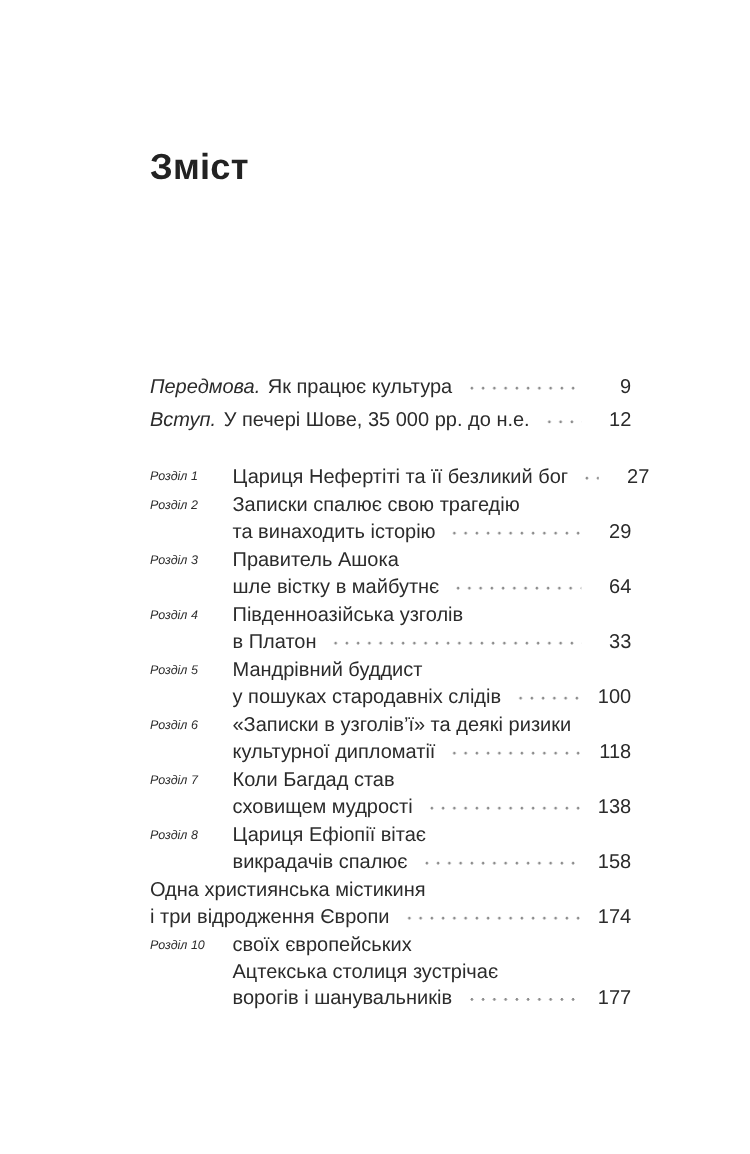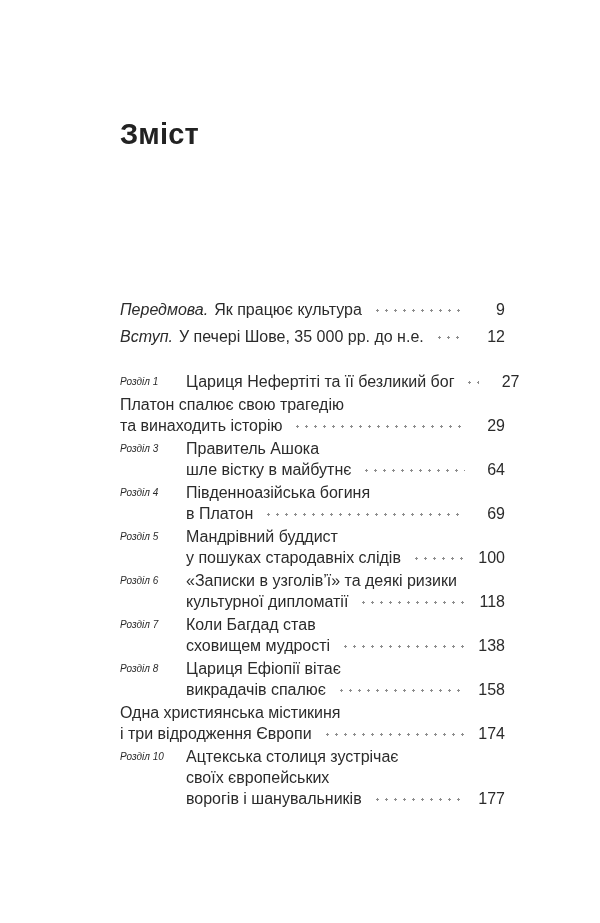--- a/index.html
+++ b/index.html
@@ -101,23 +101,24 @@
     <div class="cbody">
           <div class="tline">
             <span class="text">Цариця Нефертіті та її безликий бог</span>
             <span class="leader"></span>
             <span class="pagenum">27</span>
           </div>
         </div>
   </div>
 
   <div class="chapter-entry">
-    <div class="cbody">
-          <div class="tline">
-            <span class="text">Платон спалює свою трагедію</span>
+    <div class="label">Розділ 2</div>
+    <div class="cbody">
+          <div class="tline">
+            <span class="text">Записки спалює свою трагедію</span>
           </div>
           <div class="tline">
             <span class="text">та винаходить історію</span>
             <span class="leader"></span>
             <span class="pagenum">29</span>
           </div>
         </div>
   </div>
 
   <div class="chapter-entry">
@@ -131,26 +132,26 @@
             <span class="leader"></span>
             <span class="pagenum">64</span>
           </div>
         </div>
   </div>
 
   <div class="chapter-entry">
     <div class="label">Розділ 4</div>
     <div class="cbody">
           <div class="tline">
-            <span class="text">Південноазійська богиня</span>
+            <span class="text">Південноазійська узголів</span>
           </div>
           <div class="tline">
             <span class="text">в Платон</span>
             <span class="leader"></span>
-            <span class="pagenum">69</span>
+            <span class="pagenum">33</span>
           </div>
         </div>
   </div>
 
   <div class="chapter-entry">
     <div class="label">Розділ 5</div>
     <div class="cbody">
           <div class="tline">
             <span class="text">Мандрівний буддист</span>
           </div>
@@ -214,24 +215,24 @@
             <span class="leader"></span>
             <span class="pagenum">174</span>
           </div>
         </div>
   </div>
 
   <div class="chapter-entry">
     <div class="label">Розділ 10</div>
     <div class="cbody">
           <div class="tline">
+            <span class="text">своїх європейських</span>
+          </div>
+          <div class="tline">
             <span class="text">Ацтекська столиця зустрічає</span>
-          </div>
-          <div class="tline">
-            <span class="text">своїх європейських</span>
           </div>
           <div class="tline">
             <span class="text">ворогів і шанувальників</span>
             <span class="leader"></span>
             <span class="pagenum">177</span>
           </div>
         </div>
   </div>
 </div>
 </div>

